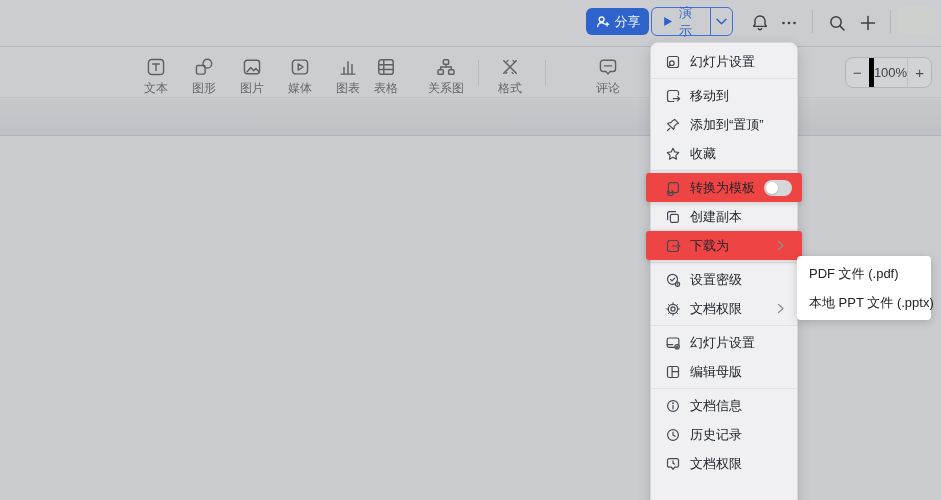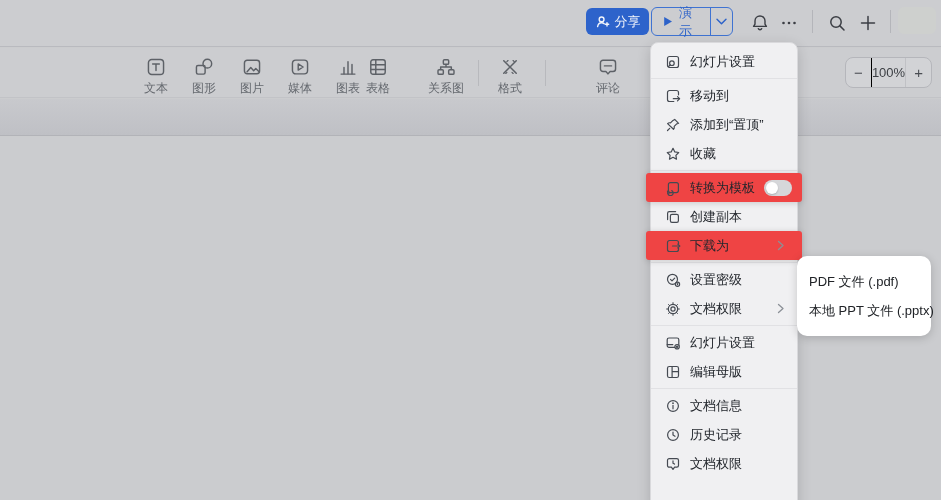--- a/index.html
+++ b/index.html
@@ -45,21 +45,21 @@
   }
   .tb-item .lbl { font-size:12px; color:#65696f; white-space:nowrap; }
   .tb-div { position:absolute; top:60px; width:1px; height:26px; background:#b8b9bd; }
   .zoom-ctrl {
     position:absolute; left:845px; top:57px; width:87px; height:31px;
     border:1px solid #b5b6bb; border-radius:8px; background:#d2d3d6;
     display:flex; align-items:stretch; color:#3c3f44; font-size:13px;
   }
   .zoom-seg { display:flex; align-items:center; justify-content:center; cursor:pointer; }
   .zoom-minus,.zoom-plus { width:25px; font-size:15px; color:#4a4d53; }
-  .zoom-level { flex:1; border-left:1px solid #000000; border-right:1px solid #c0c1c5; }
+  .zoom-level { flex:1; border-left:5px solid #000000; border-right:1px solid #c0c1c5; }
 
   
   .menu {
     position:absolute; left:650px; top:42px; width:148px; height:470px;
     background:#f0f0f2; border:1px solid #d9d9dc; border-radius:8px;
     box-shadow:0 4px 14px rgba(0,0,0,.16);
     padding:4px 0; z-index:5;
   }
   .m-row {
     height:29px; display:flex; align-items:center; gap:9px;
@@ -80,23 +80,23 @@
     display:flex; align-items:center; justify-content:center;
     font-size:9px; color:#878d96;
   }
   .chev-r { color:#8b9097; }
   .toggle { width:28px; height:16px; border-radius:9px; background:#d6d7da; position:relative; cursor:pointer; }
   .toggle .knob { position:absolute; left:2px; top:2px; width:12px; height:12px; border-radius:50%; background:#fff; box-shadow:0 1px 2px rgba(0,0,0,.2); }
 
   
   .submenu {
     position:absolute; left:797px; top:256px; width:134px;
-    background:#ffffff; border-radius:10px;
+    background:#ffffff; border-radius:4px;
     box-shadow:0 2px 10px rgba(0,0,0,.18);
-    padding:11px 0; z-index:7;
+    padding:3px 0; z-index:7;
   }
   .sm-row { height:29px; display:flex; align-items:center; padding:0 12px; font-size:13px; color:#202327; cursor:pointer; white-space:nowrap; }
 </style>
 </head>
 <body>
 
 <div class="topbar"></div>
 <div class="toolbar"></div>
 <div class="band"></div>
 <div class="canvas"></div>
@@ -205,21 +205,21 @@
 </div>
 <div class="tb-item" style="left:318px;">
   <span>
       <svg width="20" height="20" viewBox="0 0 18 18" fill="none" stroke="currentColor" stroke-width="1.3" stroke-linecap="round">
         <path d="M2.8 15.4h12.4"></path>
         <path d="M5.4 15V9.4M9 15V4.2M12.6 15V6.8"></path>
       </svg>
     </span>
   <span class="lbl">图表</span>
 </div>
-<div class="tb-item" style="left:348px;">
+<div class="tb-item" style="left:356px;">
   <span>
       <svg width="20" height="20" viewBox="0 0 18 18" fill="none" stroke="currentColor" stroke-width="1.3" stroke-linejoin="round">
         <rect x="2.5" y="2.5" width="13" height="13" rx="2"></rect>
         <path d="M2.5 7h13M2.5 11.2h13M7 2.5v13"></path>
       </svg>
     </span>
   <span class="lbl">表格</span>
 </div>
 <div class="tb-item" style="left:416px;">
   <span>

